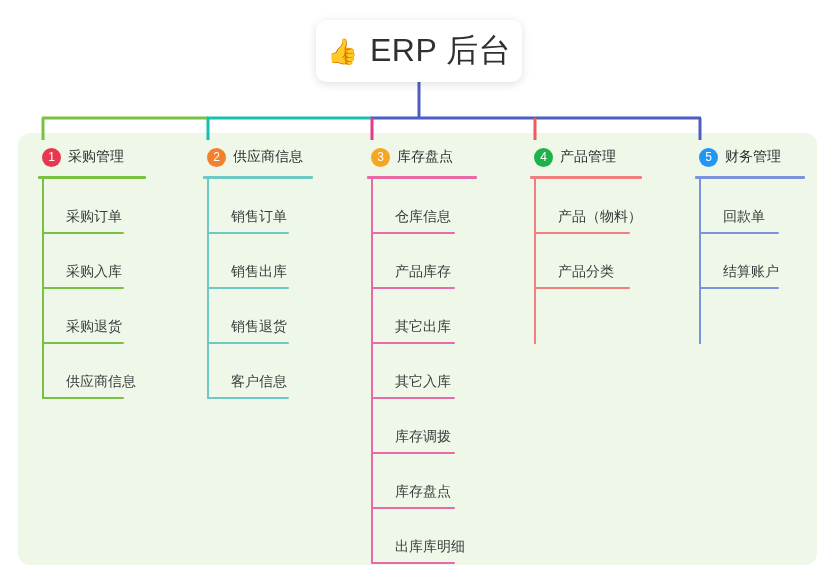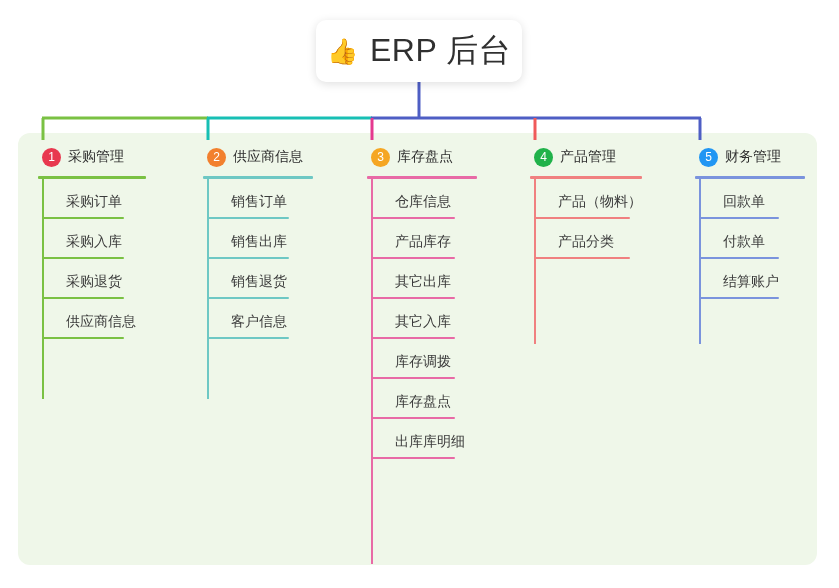--- a/index.html
+++ b/index.html
@@ -105,21 +105,21 @@
     padding-top: 0;
   }
   .trunk {
     position: absolute;
     left: 4px;
     top: 0;
     width: 2px;
   }
   .leaf {
     position: relative;
-    height: 40px;
+    height: 55px;
     box-sizing: border-box;
   }
   .leaf-label {
     position: absolute;
     left: 28px;
     bottom: 8px;
     font-size: 14px;
     color: #3b3b3b;
     white-space: nowrap;
   }
@@ -268,22 +268,18 @@
         <span class="branch-title">财务管理</span>
       </div>
       <div class="branch-rule" style="width: 110px; background: rgb(122, 147, 221);"></div>
       <div class="leaf-list">
         <div class="trunk" style="background: rgb(122, 147, 221); height: 165px;"></div>
         <div class="leaf">
           <span class="leaf-label">回款单</span>
           <div class="leaf-rule" style="width: 80px; background: rgb(122, 147, 221);"></div>
         </div>
         <div class="leaf">
-          <span class="leaf-label">付款单</span>
-          <div class="leaf-rule" style="width: 80px; background: rgb(122, 147, 221);"></div>
-        </div>
-        <div class="leaf">
           <span class="leaf-label">结算账户</span>
           <div class="leaf-rule" style="width: 80px; background: rgb(122, 147, 221);"></div>
         </div>
       </div>
     </div>
   </div>
 
 </body></html>

